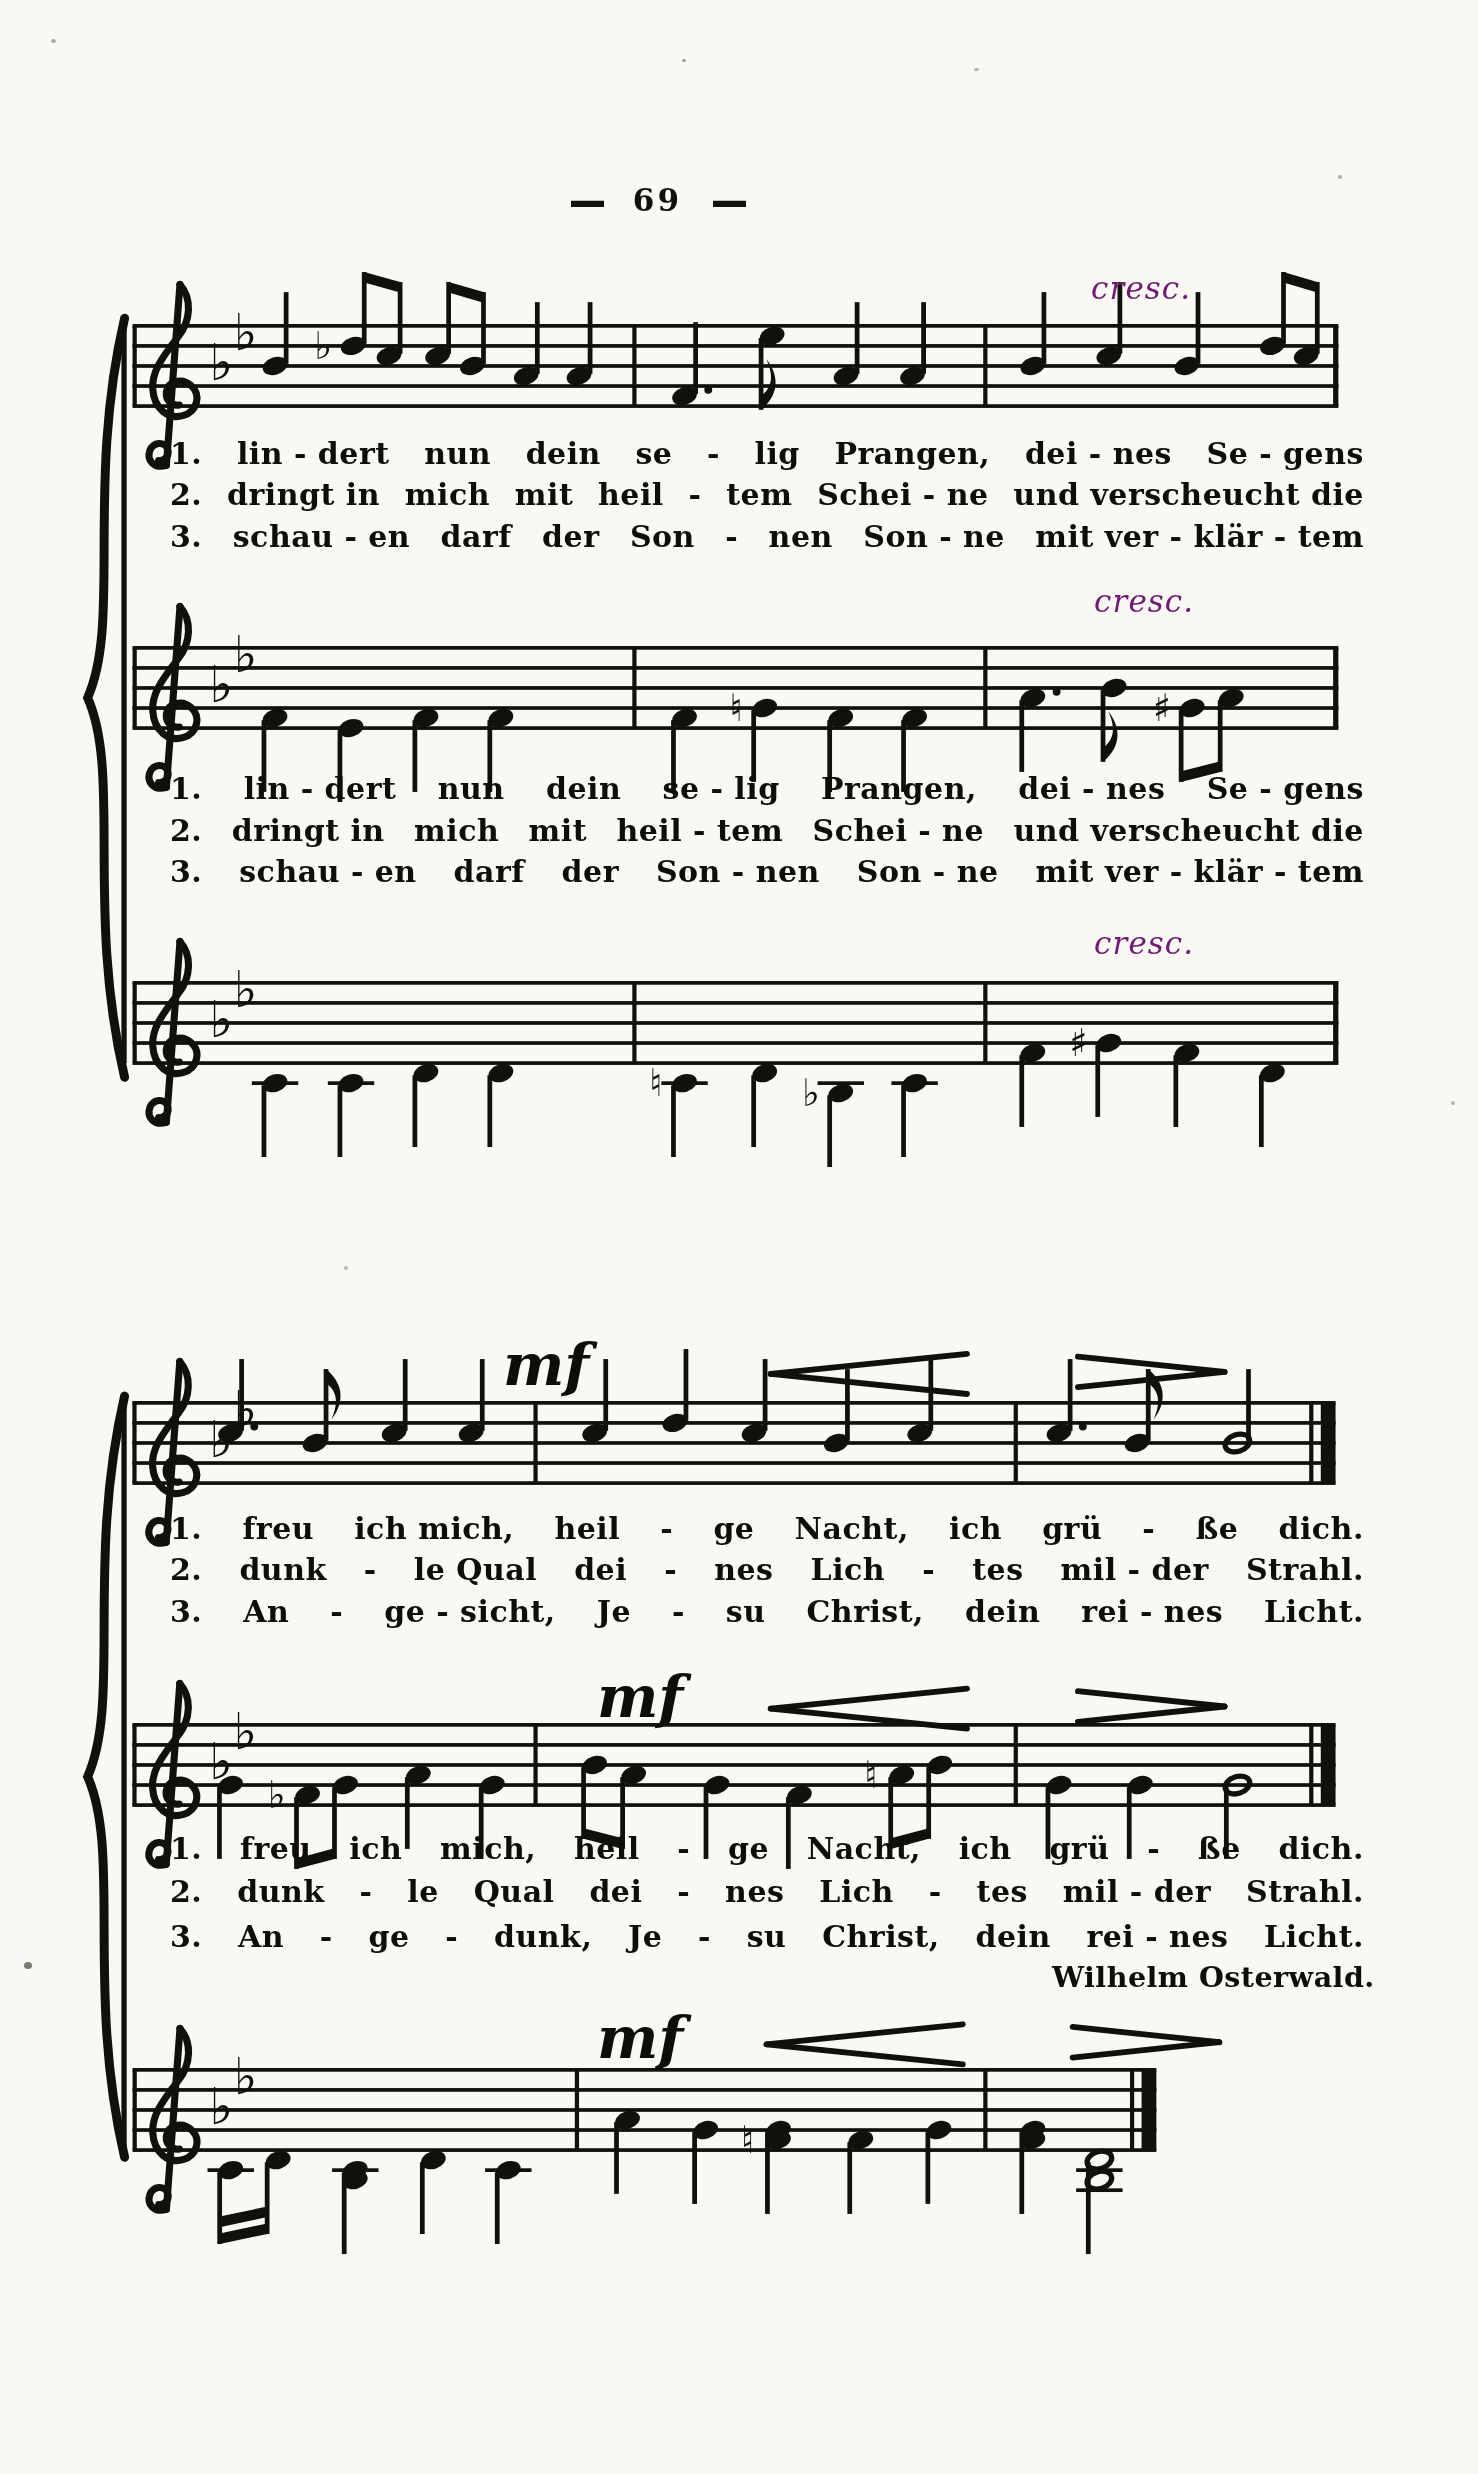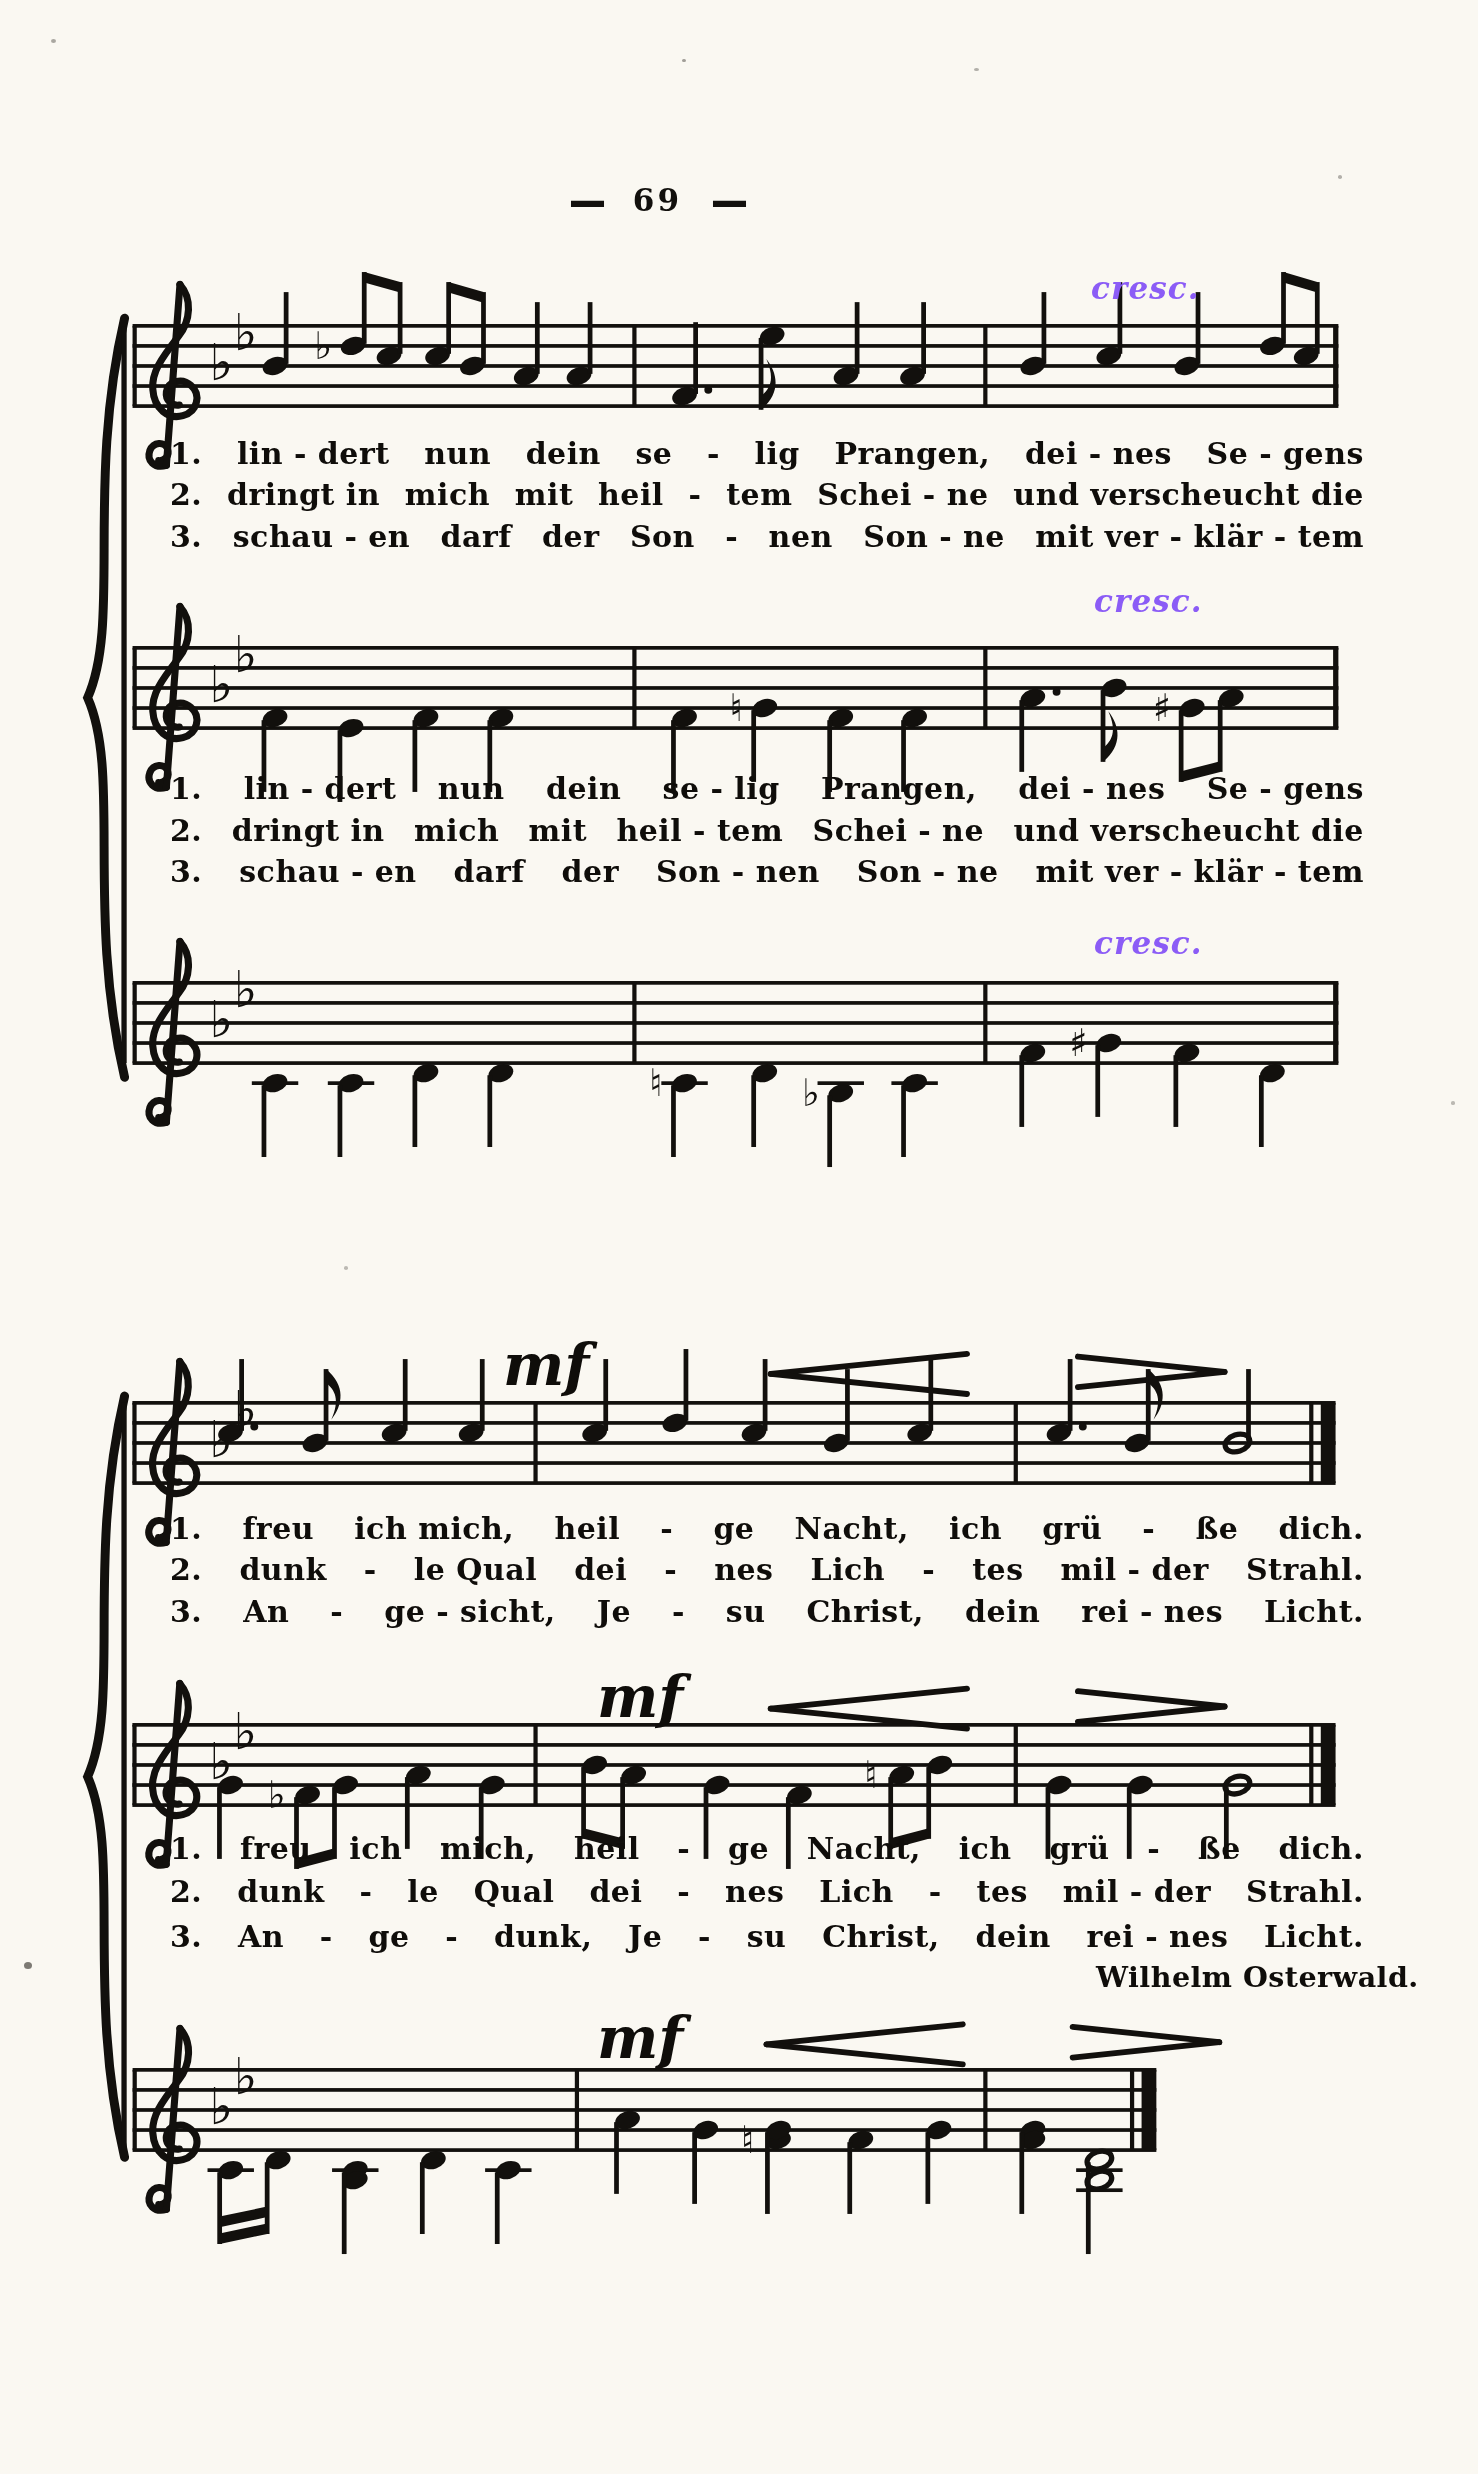--- a/index.html
+++ b/index.html
@@ -15,29 +15,29 @@
   }
   .pagenum .dash{font-size:37px;font-weight:900;letter-spacing:-2.1px;transform:scaleY(1.4);}
   .pagenum .num{font-size:31px;font-weight:700;letter-spacing:3.2px;}
   .lyric-line{
     position:absolute;display:flex;justify-content:space-between;
     font-weight:700;font-size:30px;line-height:34px;white-space:nowrap;
     letter-spacing:0.5px;color:#0f0d0a;
   }
   .lyric-line span{display:inline-block;}
   .cresc{
-    position:absolute;font-style:italic;font-weight:700;font-size:31px;
-    letter-spacing:1.1px;color:#8b5cf6;
+    position:absolute;font-style:italic;font-weight:400;font-size:31px;
+    letter-spacing:1.1px;color:#701a75;
   }
   .mf{
     position:absolute;font-style:italic;font-weight:700;font-size:58px;
     letter-spacing:0px;color:#0f0d0a;
   }
   .attribution{
-    position:absolute;left:1096px;top:1960px;
+    position:absolute;left:1052px;top:1960px;
     font-size:28.5px;font-weight:800;letter-spacing:0.5px;color:#0f0d0a;
   }
   .mlayer{position:absolute;left:0;top:0;}
   svg{position:absolute;overflow:visible;}
   .speck{position:absolute;background:#47443e;border-radius:50%;}
 </style>
 </head>
 <body>
 
 <div id="page">

